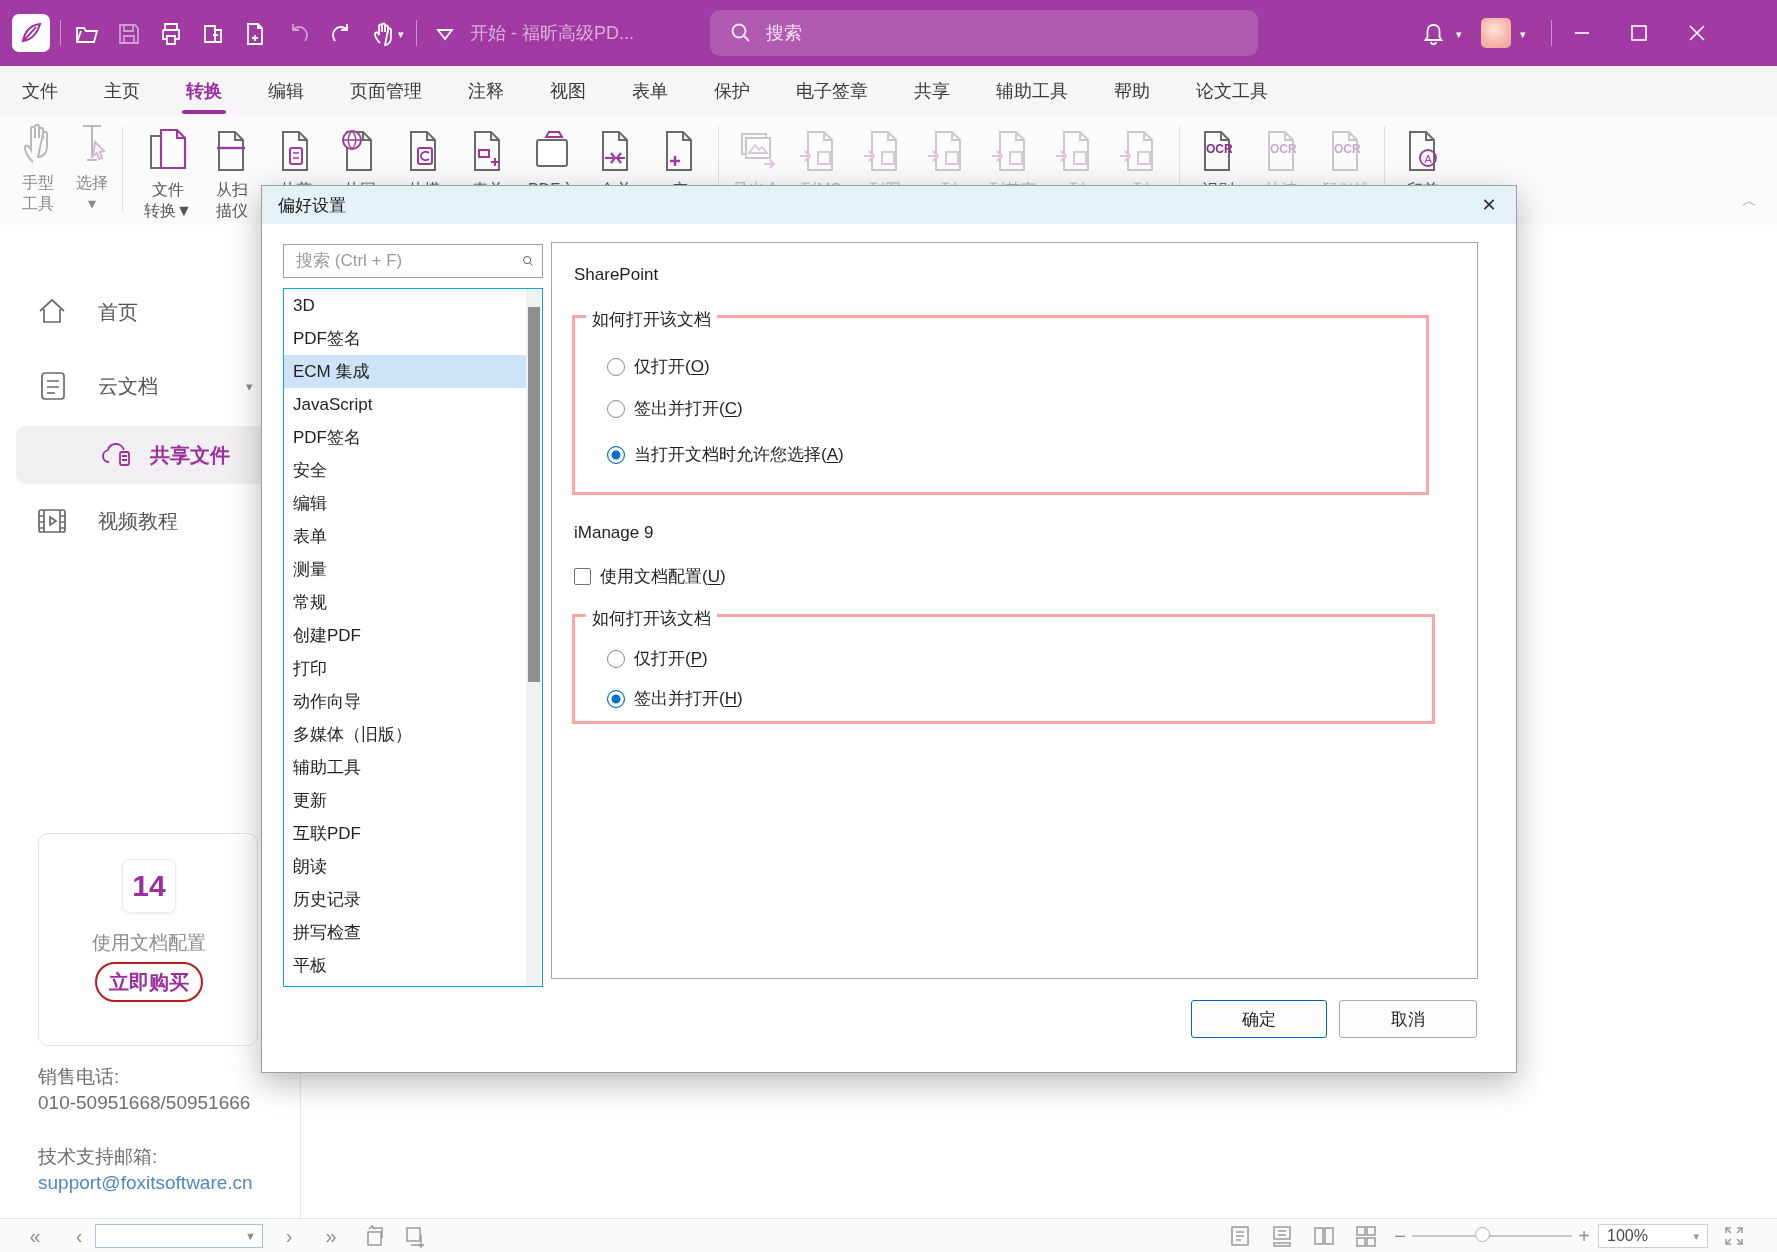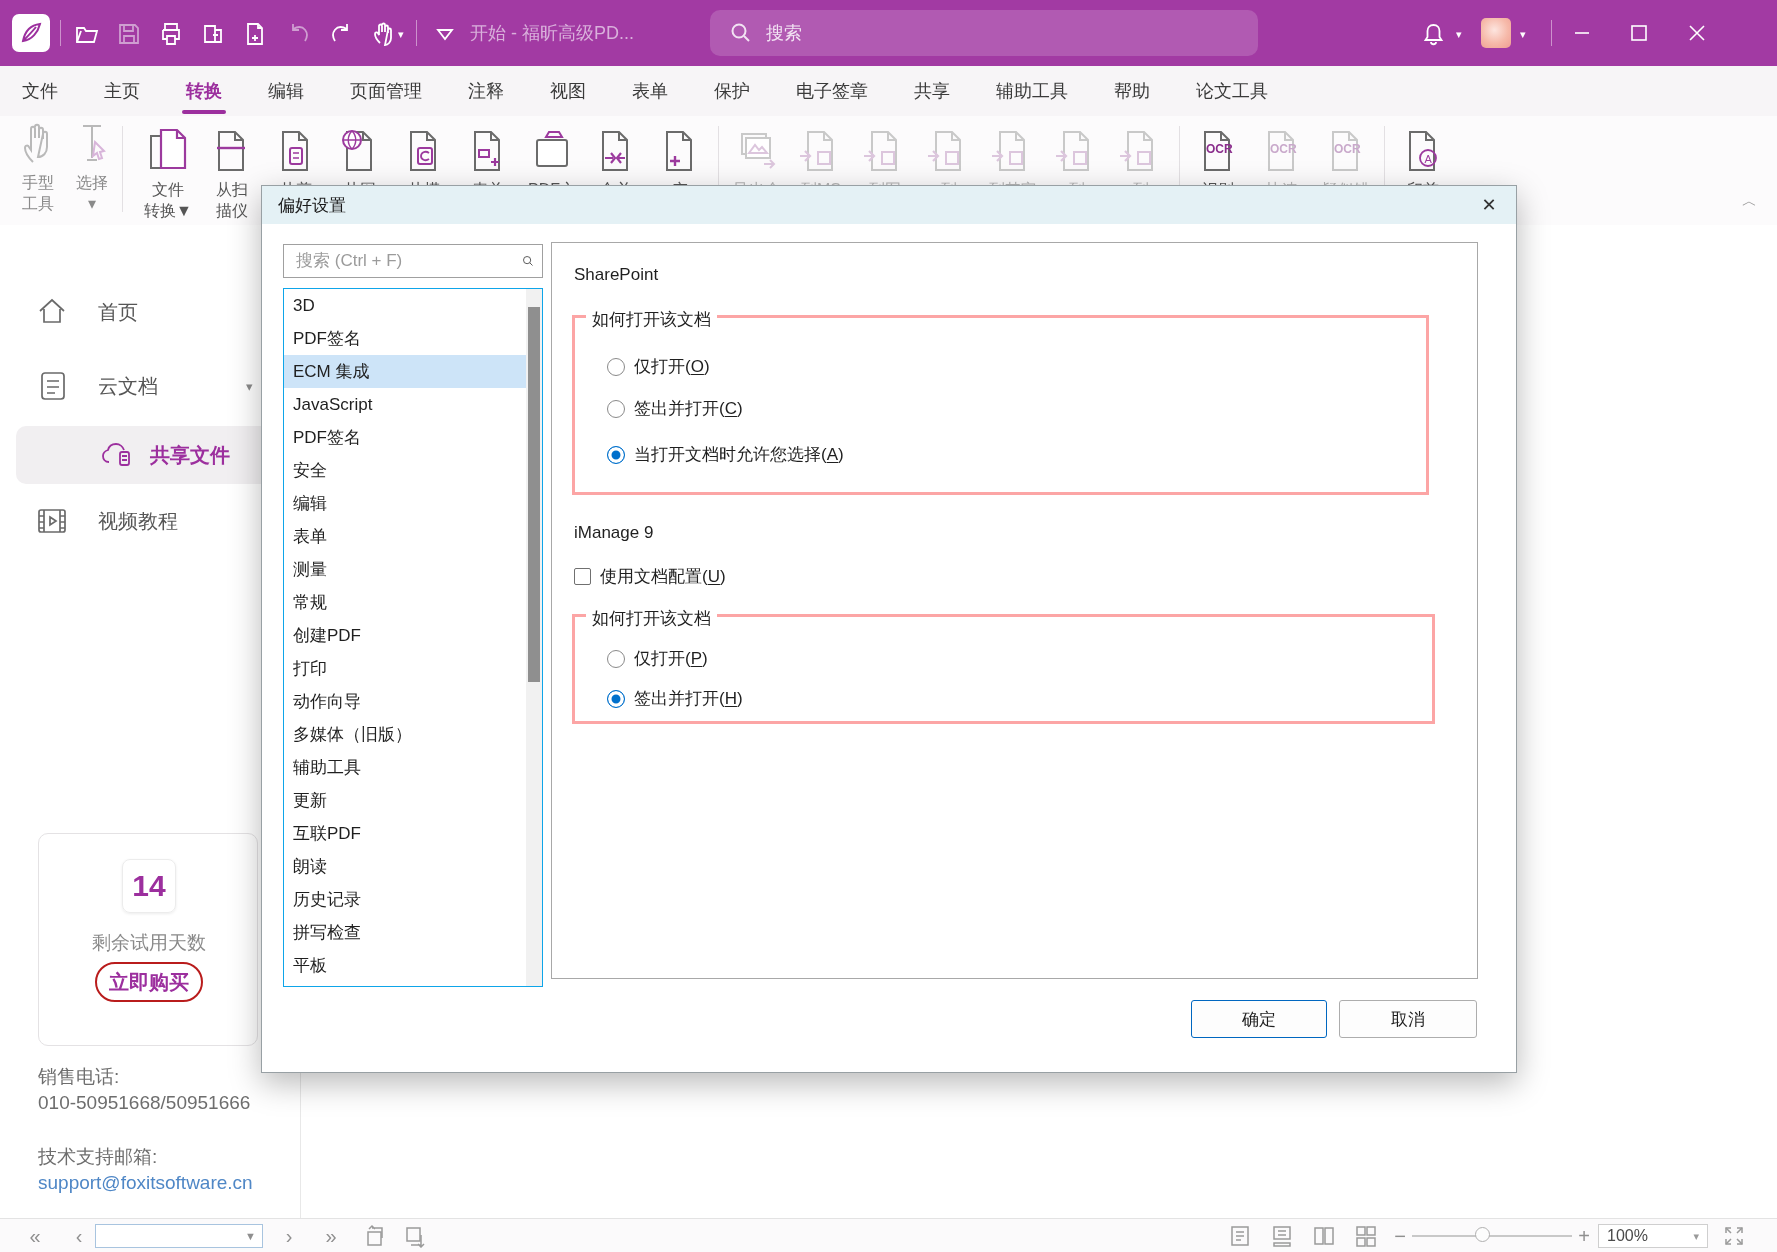--- a/index.html
+++ b/index.html
@@ -468,21 +468,21 @@
   <div class="side-item" style="left:36px;top:506px">
     <svg width="32" height="30" viewBox="0 0 32 30">
         <rect x="3" y="4" width="26" height="22" rx="2"></rect>
         <path d="M8 4v22M24 4v22M3 10h5M3 16h5M3 22h5M24 10h5M24 16h5M24 22h5M14 11l6 4-6 4z"></path>
       </svg>
     <span>视频教程</span>
   </div>
 
   <div class="trial-card">
     <div class="trial-days">14</div>
-    <div class="trial-label">剩余试用天数</div>
+    <div class="trial-label">使用文档配置</div>
     <button class="buy-btn">立即购买</button>
   </div>
 
   <div class="contact" style="top:1064px">销售电话:</div>
   <div class="contact" style="top:1092px">010-50951668/50951666</div>
   <div class="contact" style="top:1144px">技术支持邮箱:</div>
   <div class="contact link" style="top:1172px">support@foxitsoftware.cn</div>
 
   <div class="divider-v"></div>
   <div class="pencil">

